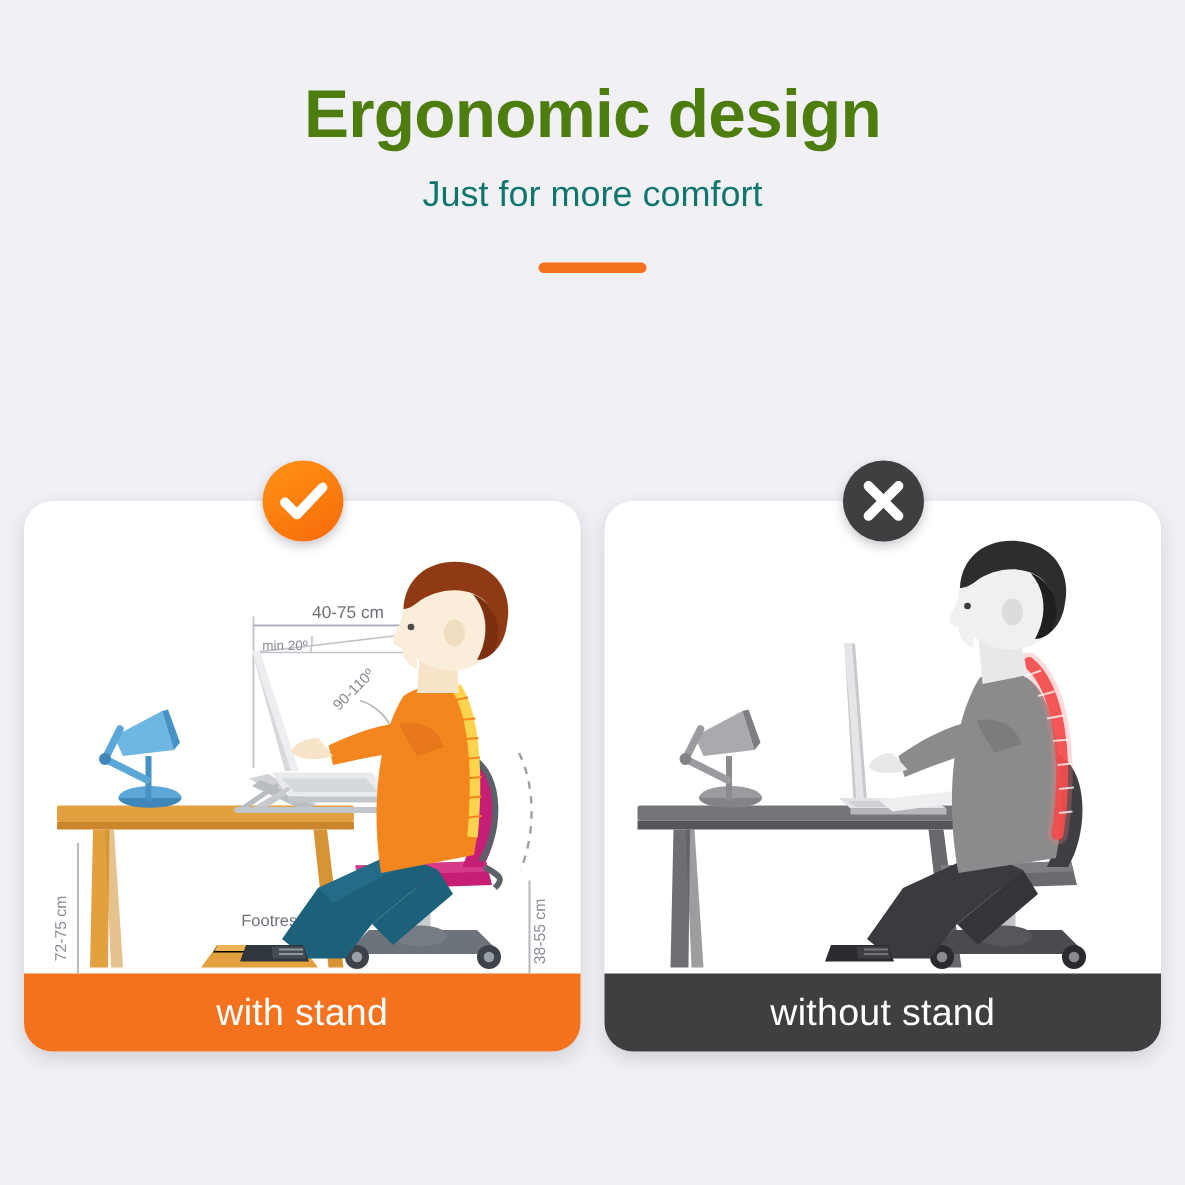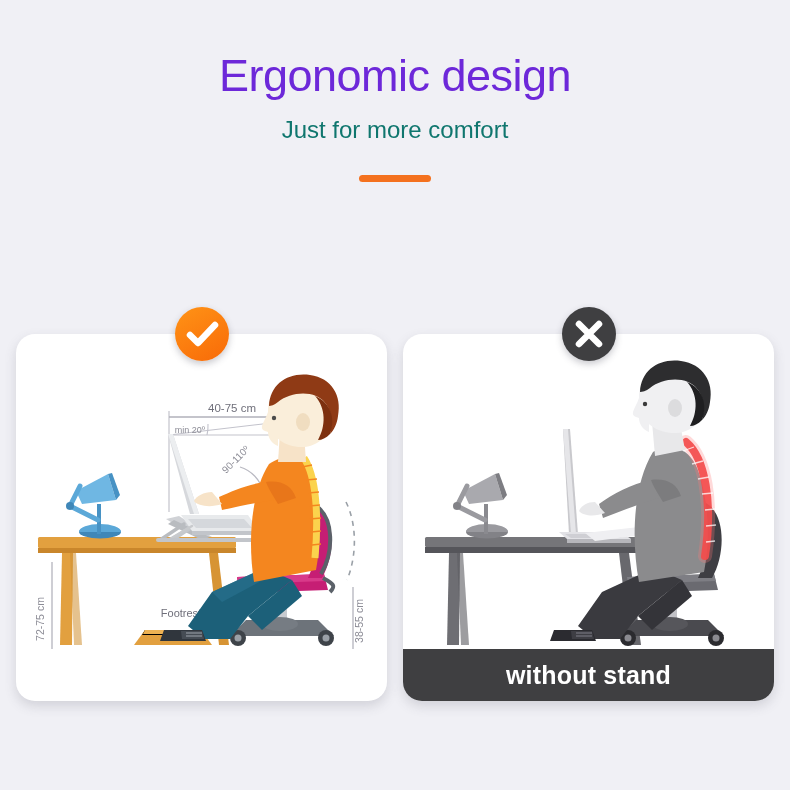--- a/index.html
+++ b/index.html
@@ -11,22 +11,22 @@
     font-family: "Liberation Sans", sans-serif;
     overflow: hidden;
     position: relative;
   }
 
   
   #header { width: 790px; padding-top: 52px; text-align: center; }
 
   #page-title {
     font-size: 45px;
-    font-weight: normal;
-    color: #6d28d9;
+    font-weight: bold;
+    color: #4d7c0f;
     letter-spacing: -0.5px;
     line-height: 1.05;
   }
 
   #page-subtitle {
     font-size: 24px;
     color: #0f766e;
     margin-top: 17px;
     font-weight: 400;
   }
@@ -98,21 +98,21 @@
     border-radius: 0 0 19px 19px;
     display: flex;
     align-items: center;
     justify-content: center;
     color: #ffffff;
     font-size: 25px;
     font-weight: 400;
     letter-spacing: 0.2px;
   }
   .footer-ok { background: #f4711e; }
-  .footer-no { background: #3f3f41; font-weight: bold; }
+  .footer-no { background: #3f3f41; }
 
   
   .dimtext { font-family: "Liberation Sans", sans-serif; }
 </style>
 </head>
 <body>
 
 <div id="header">
   <div id="page-title">Ergonomic design</div>
   <div id="page-subtitle">Just for more comfort</div>
@@ -242,20 +242,21 @@
                  C288 57 272 60 262 68 C258 71 255 72 253 72 Z" fill="#8f3a15"></path>
         <path d="M299 62 C314 68 320 84 314 100 C310 104 306 106 302 106
                  C310 92 310 74 299 62 Z" fill="#7d300f"></path>
 
         <ellipse cx="287" cy="88" rx="7" ry="9" fill="#f0ddc0"></ellipse>
 
         <circle cx="258" cy="84" r="2.2" fill="#4b4b4b"></circle>
       </svg>
     </div>
 
+    <div class="panel-footer footer-ok">with stand</div>
   </div>
 
   <div class="panel">
 
     <div class="badge badge-no">
       <svg viewBox="0 0 54 54">
         <path d="M17 17 L37 37 M37 17 L17 37" stroke="#ffffff" stroke-width="6.5" stroke-linecap="round"></path>
       </svg>
     </div>
 

